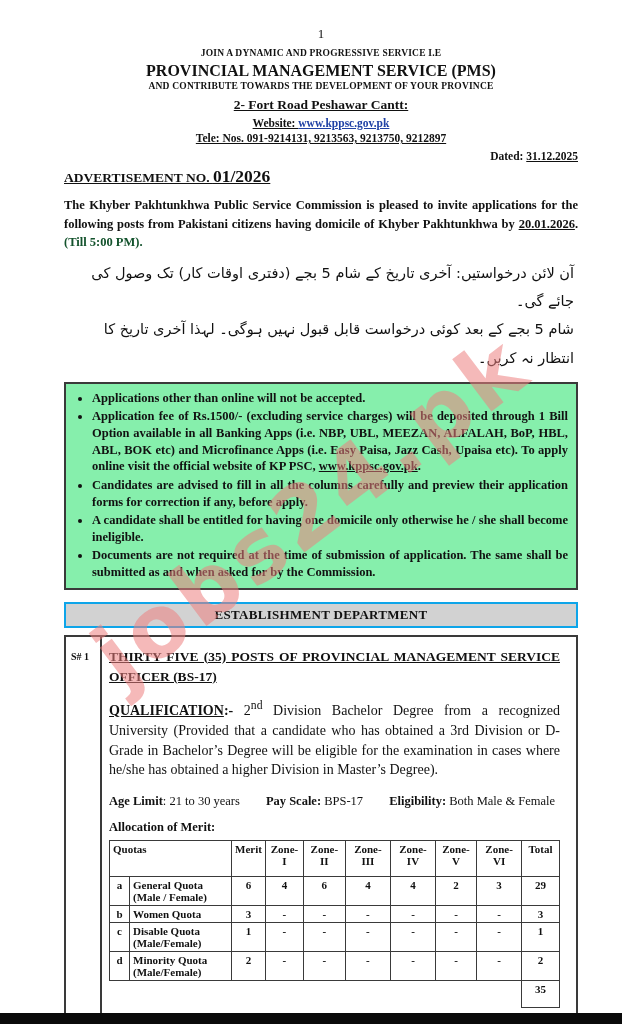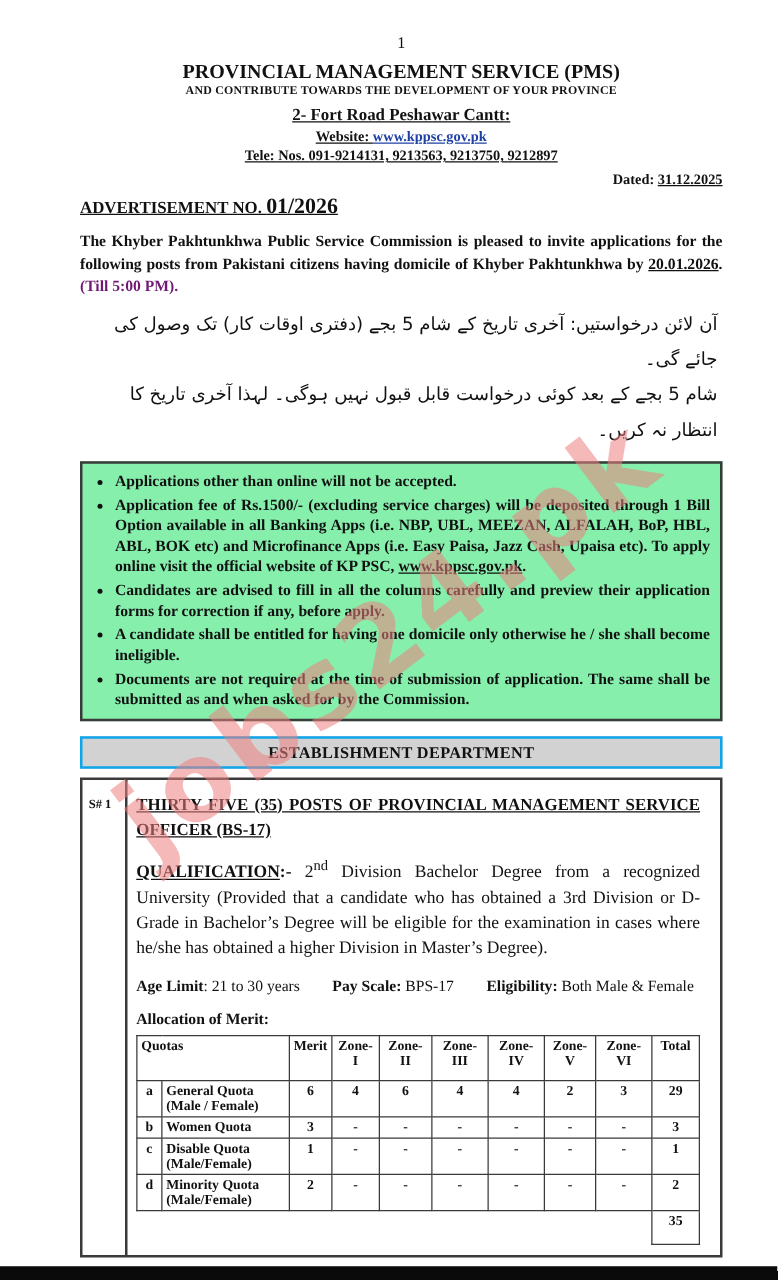--- a/index.html
+++ b/index.html
@@ -20,21 +20,21 @@
   .hdr .webln .lbl{text-decoration:underline;}
   .hdr .webln .url{color:#1f41a5;text-decoration:underline;}
   .hdr .tele{font-size:11.5px;font-weight:bold;text-decoration:underline;margin-top:1px;}
   .dated{ text-align:right;font-size:11.5px;font-weight:bold;margin-top:5px;}
   .dated .u{text-decoration:underline;}
   .adv-h{margin-top:4px;font-weight:bold;}
   .adv-h .pre{font-size:13.5px;text-decoration:underline;}
   .adv-h .num{font-size:17.5px;text-decoration:underline;}
   .intro{margin:9px 0 0 0;font-size:12.5px;font-weight:bold;text-align:justify;line-height:1.45;}
   .intro .u{text-decoration:underline;}
-  .intro .red{color:#701a75;}
+  .intro .red{color:#14532d;}
   
   .urdu{direction:rtl;text-align:right;margin-top:8px;font-family:"DejaVu Sans", sans-serif;
         font-size:14.5px;line-height:1.95;padding:0 4px;}
   
   .notice{background:#86efac;border:2px solid #3a3a3a;margin-top:10px;padding:4px 8px 5px 2px;}
   .notice ul{margin:0;padding:0 0 0 24px;}
   .notice li{font-size:12.5px;font-weight:bold;text-align:justify;line-height:1.33;margin:2px 0;}
   .notice .u-link{text-decoration:underline;}
   
   .est-bar{margin-top:12px;border:2px solid #0ea5e9;background:#d2d2d2;text-align:center;
@@ -70,20 +70,21 @@
 </style>
 </head>
 <body>
 
 <div class="page">
 
   <div class="content">
     <div class="page-num">1</div>
 
     <div class="hdr">
+      <div class="tag">JOIN A DYNAMIC AND PROGRESSIVE SERVICE I.E</div>
       <div class="svc">PROVINCIAL MANAGEMENT SERVICE (PMS)</div>
       <div class="tag">AND CONTRIBUTE TOWARDS THE DEVELOPMENT OF YOUR PROVINCE</div>
       <div class="addr">2- Fort Road Peshawar Cantt:</div>
       <div class="webln"><span class="lbl">Website: </span><span class="url">www.kppsc.gov.pk</span></div>
       <div class="tele">Tele: Nos. 091-9214131, 9213563, 9213750, 9212897</div>
     </div>
 
     <div class="dated"><span>Dated: </span><span class="u">31.12.2025</span></div>
 
     <div class="adv-h"><span class="pre">ADVERTISEMENT NO. </span><span class="num">01/2026</span></div>

